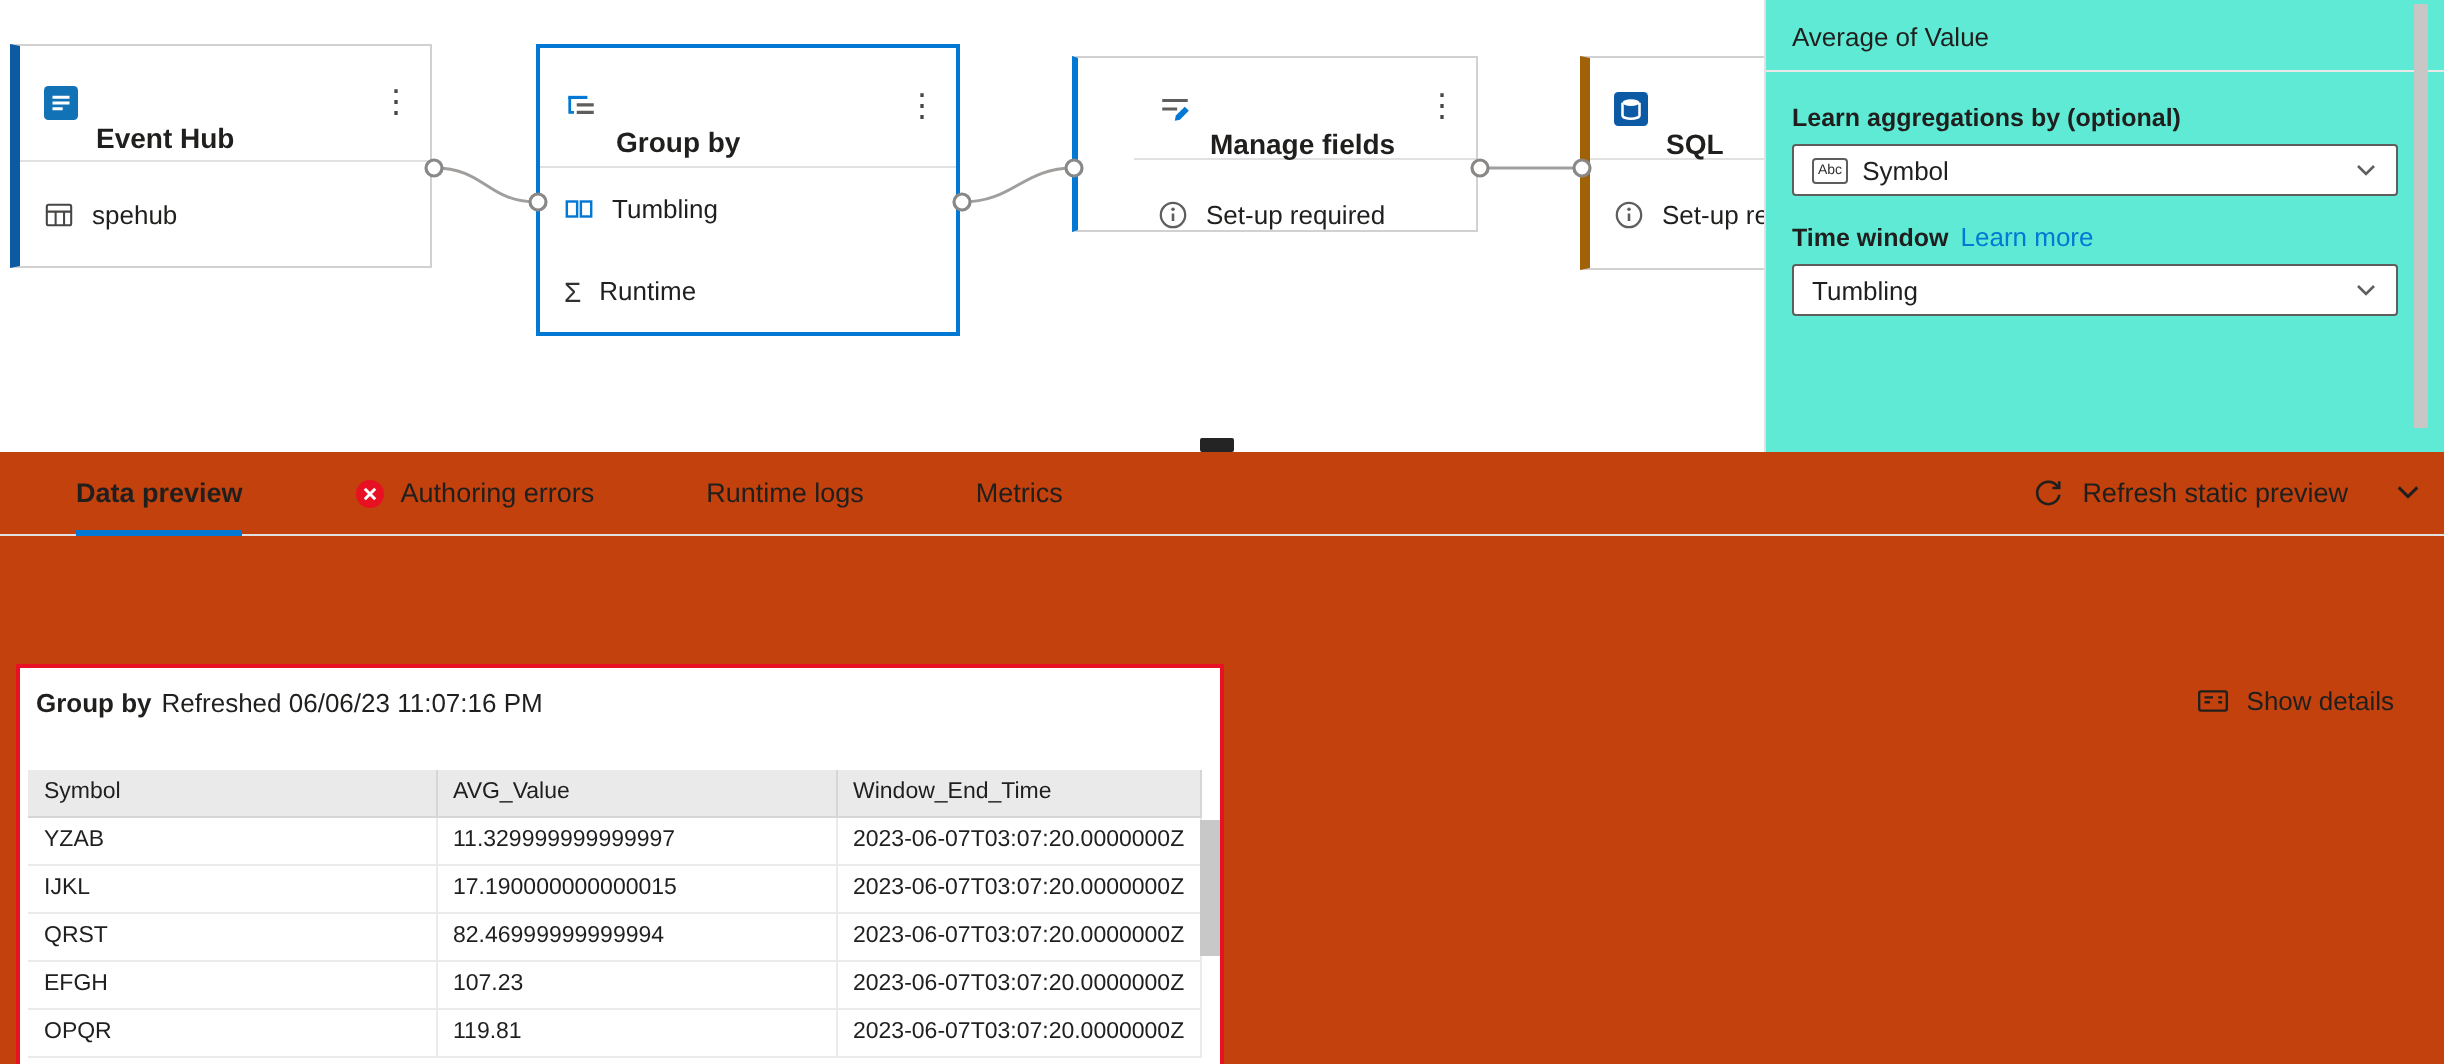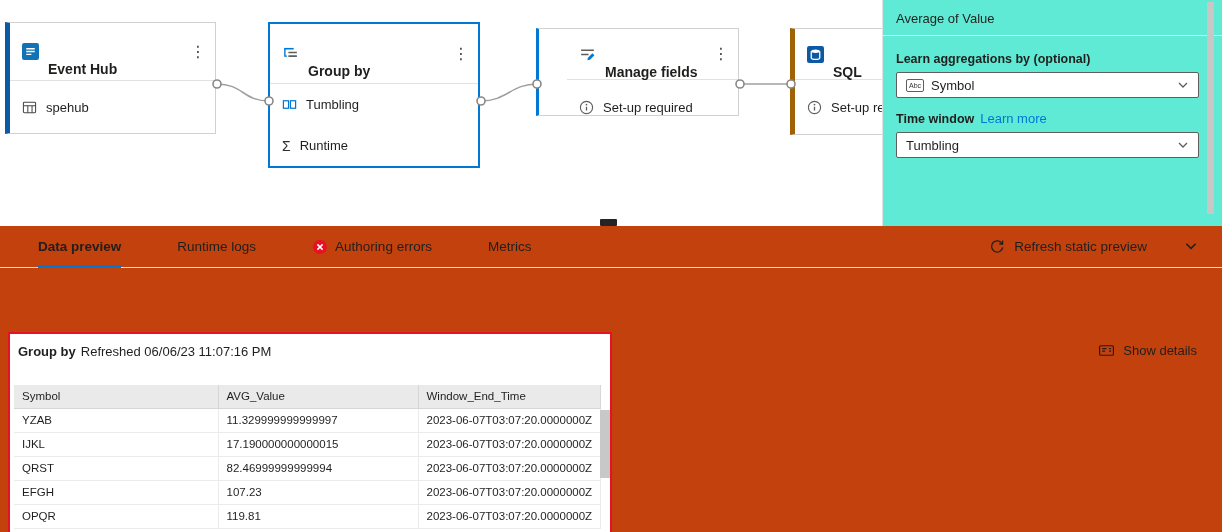--- a/index.html
+++ b/index.html
@@ -52,21 +52,21 @@
 
   
   .splitter { position:absolute; left:600px; top:219px; width:17px; height:7px; background:#242424; border-radius:1px; z-index:6; cursor:row-resize; }
 
   
   .bottom { position:absolute; left:0; top:226px; width:1222px; height:306px; background:#c2410c; }
   .tabs-row { display:flex; align-items:center; height:42px; padding-left:38px; border-bottom:1px solid #e1e1e1; }
   .tab { display:flex; align-items:center; gap:7px; height:42px; font-size:13.5px; cursor:pointer; position:relative; margin-right:56px; white-space:nowrap; }
   .tab.active { font-weight:700; }
   .tab.active::after { content:""; position:absolute; left:0; bottom:0; width:100%; height:3px; background:#0078d4; }
-  .tabs-right { margin-left:auto; display:flex; align-items:flex-start; gap:23px; padding-right:24px; font-size:13.5px; cursor:pointer; }
+  .tabs-right { margin-left:auto; display:flex; align-items:flex-start; gap:9px; padding-right:11px; font-size:13.5px; cursor:pointer; }
   .tabs-right .collapse { margin-left:14px; }
 
   .preview-area { position:relative; width:1222px; height:264px; }
   .highlight-box { position:absolute; left:8px; top:64px; width:604px; height:250px; border:2px solid #e81123; background:#fff; }
   .preview-title { padding:10px 0 0 8px; font-size:13px; white-space:nowrap; }
   .preview-title .bold { font-weight:700; margin-right:5px; }
   .grid { border-collapse:collapse; table-layout:fixed; width:586px; margin:26px 0 0 4px; }
   .grid th { background:#eaeaea; font-weight:400; text-align:left; font-size:11.5px; padding:5px 8px; height:23px; border-right:1px solid #d6d6d6; border-bottom:1px solid #d6d6d6; white-space:nowrap; overflow:hidden; }
   .grid td { font-size:11.5px; padding:5px 8px; height:24px; border-right:1px solid #ebebeb; border-bottom:1px solid #ebebeb; white-space:nowrap; overflow:hidden; color:#201f1e; }
   .grid-scroll-thumb { position:absolute; right:0; top:76px; width:10px; height:68px; background:#c8c8c8; cursor:pointer; }
@@ -219,28 +219,28 @@
   </div>
 
   <div class="splitter"></div>
 
   <div class="bottom">
     <div class="tabs-row">
       <div class="tab active">
         <span>Data preview</span>
       </div>
       <div class="tab">
-        <span>Runtime logs</span>
-      </div>
-      <div class="tab">
         <svg width="16" height="16" viewBox="0 0 16 16">
             <circle cx="8" cy="8" r="7" fill="#e81123"></circle>
             <path d="M5.4 5.4l5.2 5.2M10.6 5.4l-5.2 5.2" stroke="#fff" stroke-width="1.5"></path>
           </svg>
         <span>Authoring errors</span>
+      </div>
+      <div class="tab">
+        <span>Runtime logs</span>
       </div>
       <div class="tab">
         <span>Metrics</span>
       </div>
       <div class="tabs-right">
         <span class="refresh-btn" style="display:flex;align-items:center;gap:9px;">
           <svg width="16" height="16" viewBox="0 0 16 16" fill="none" stroke="#201f1e" stroke-width="1.3">
               <path d="M13.1 4.8A5.6 5.6 0 1 0 13.7 8.4"></path>
               <path d="M13.6 1.6v3.4h-3.4"></path>
             </svg>

